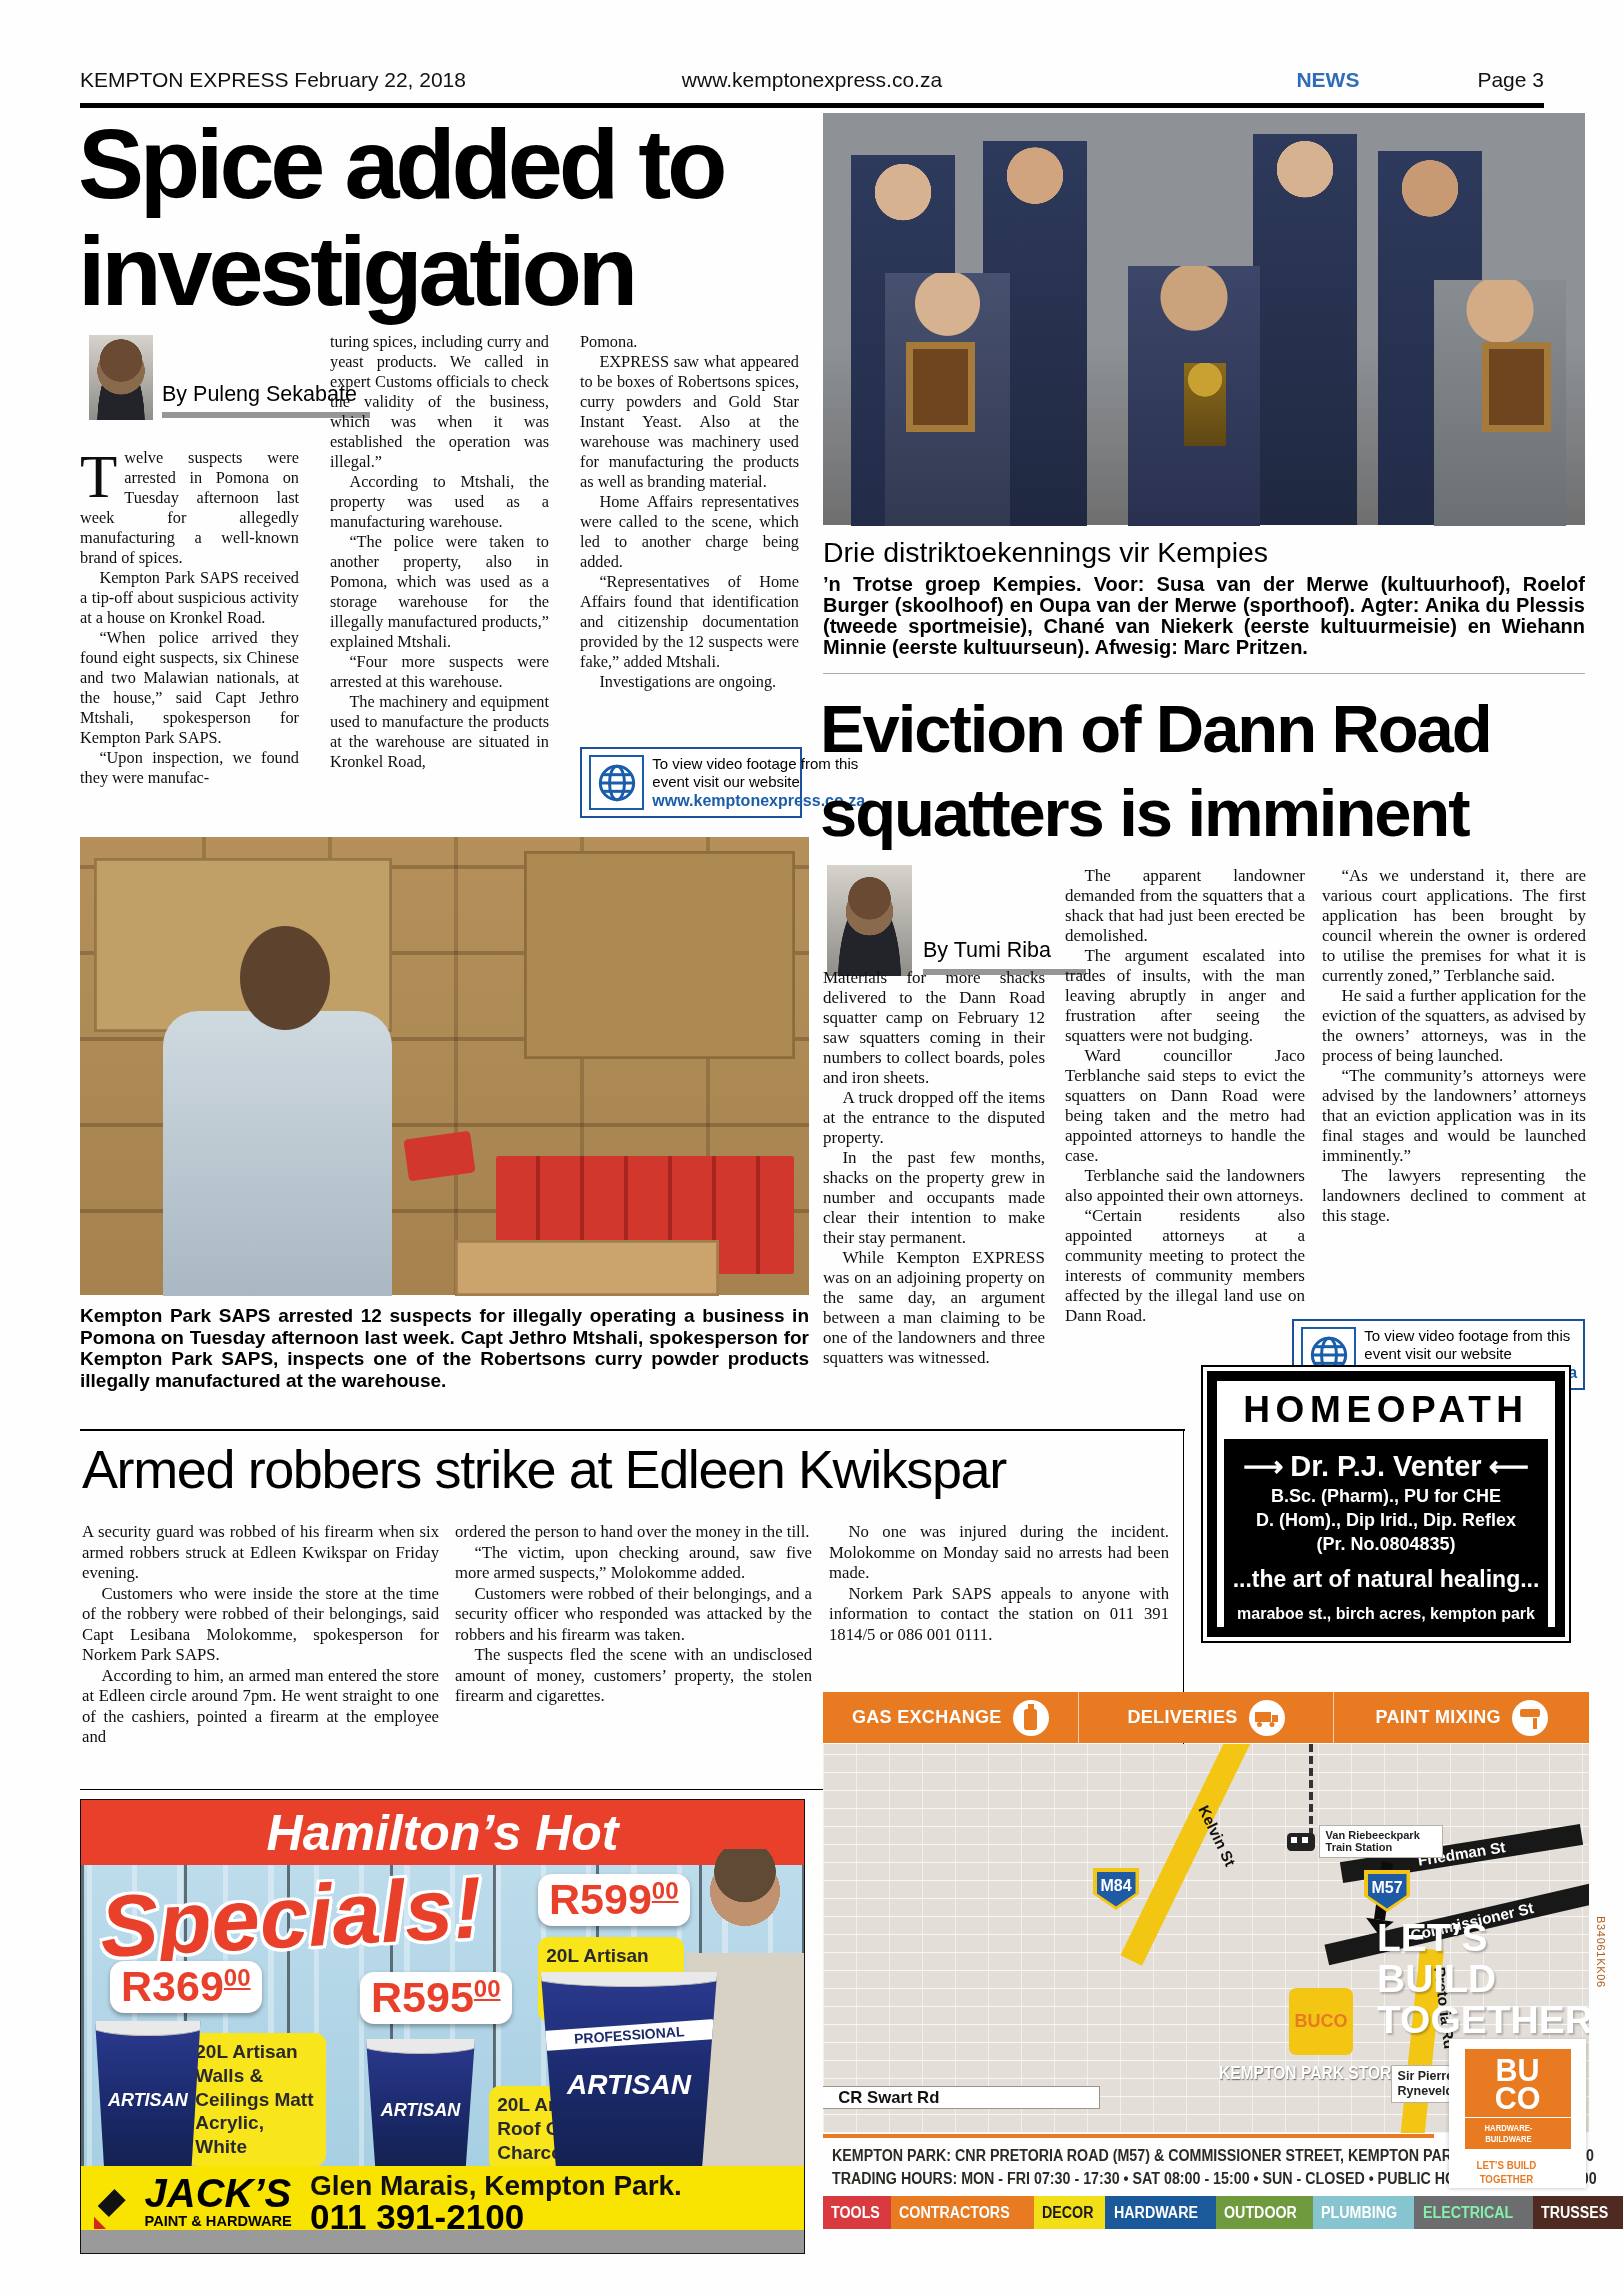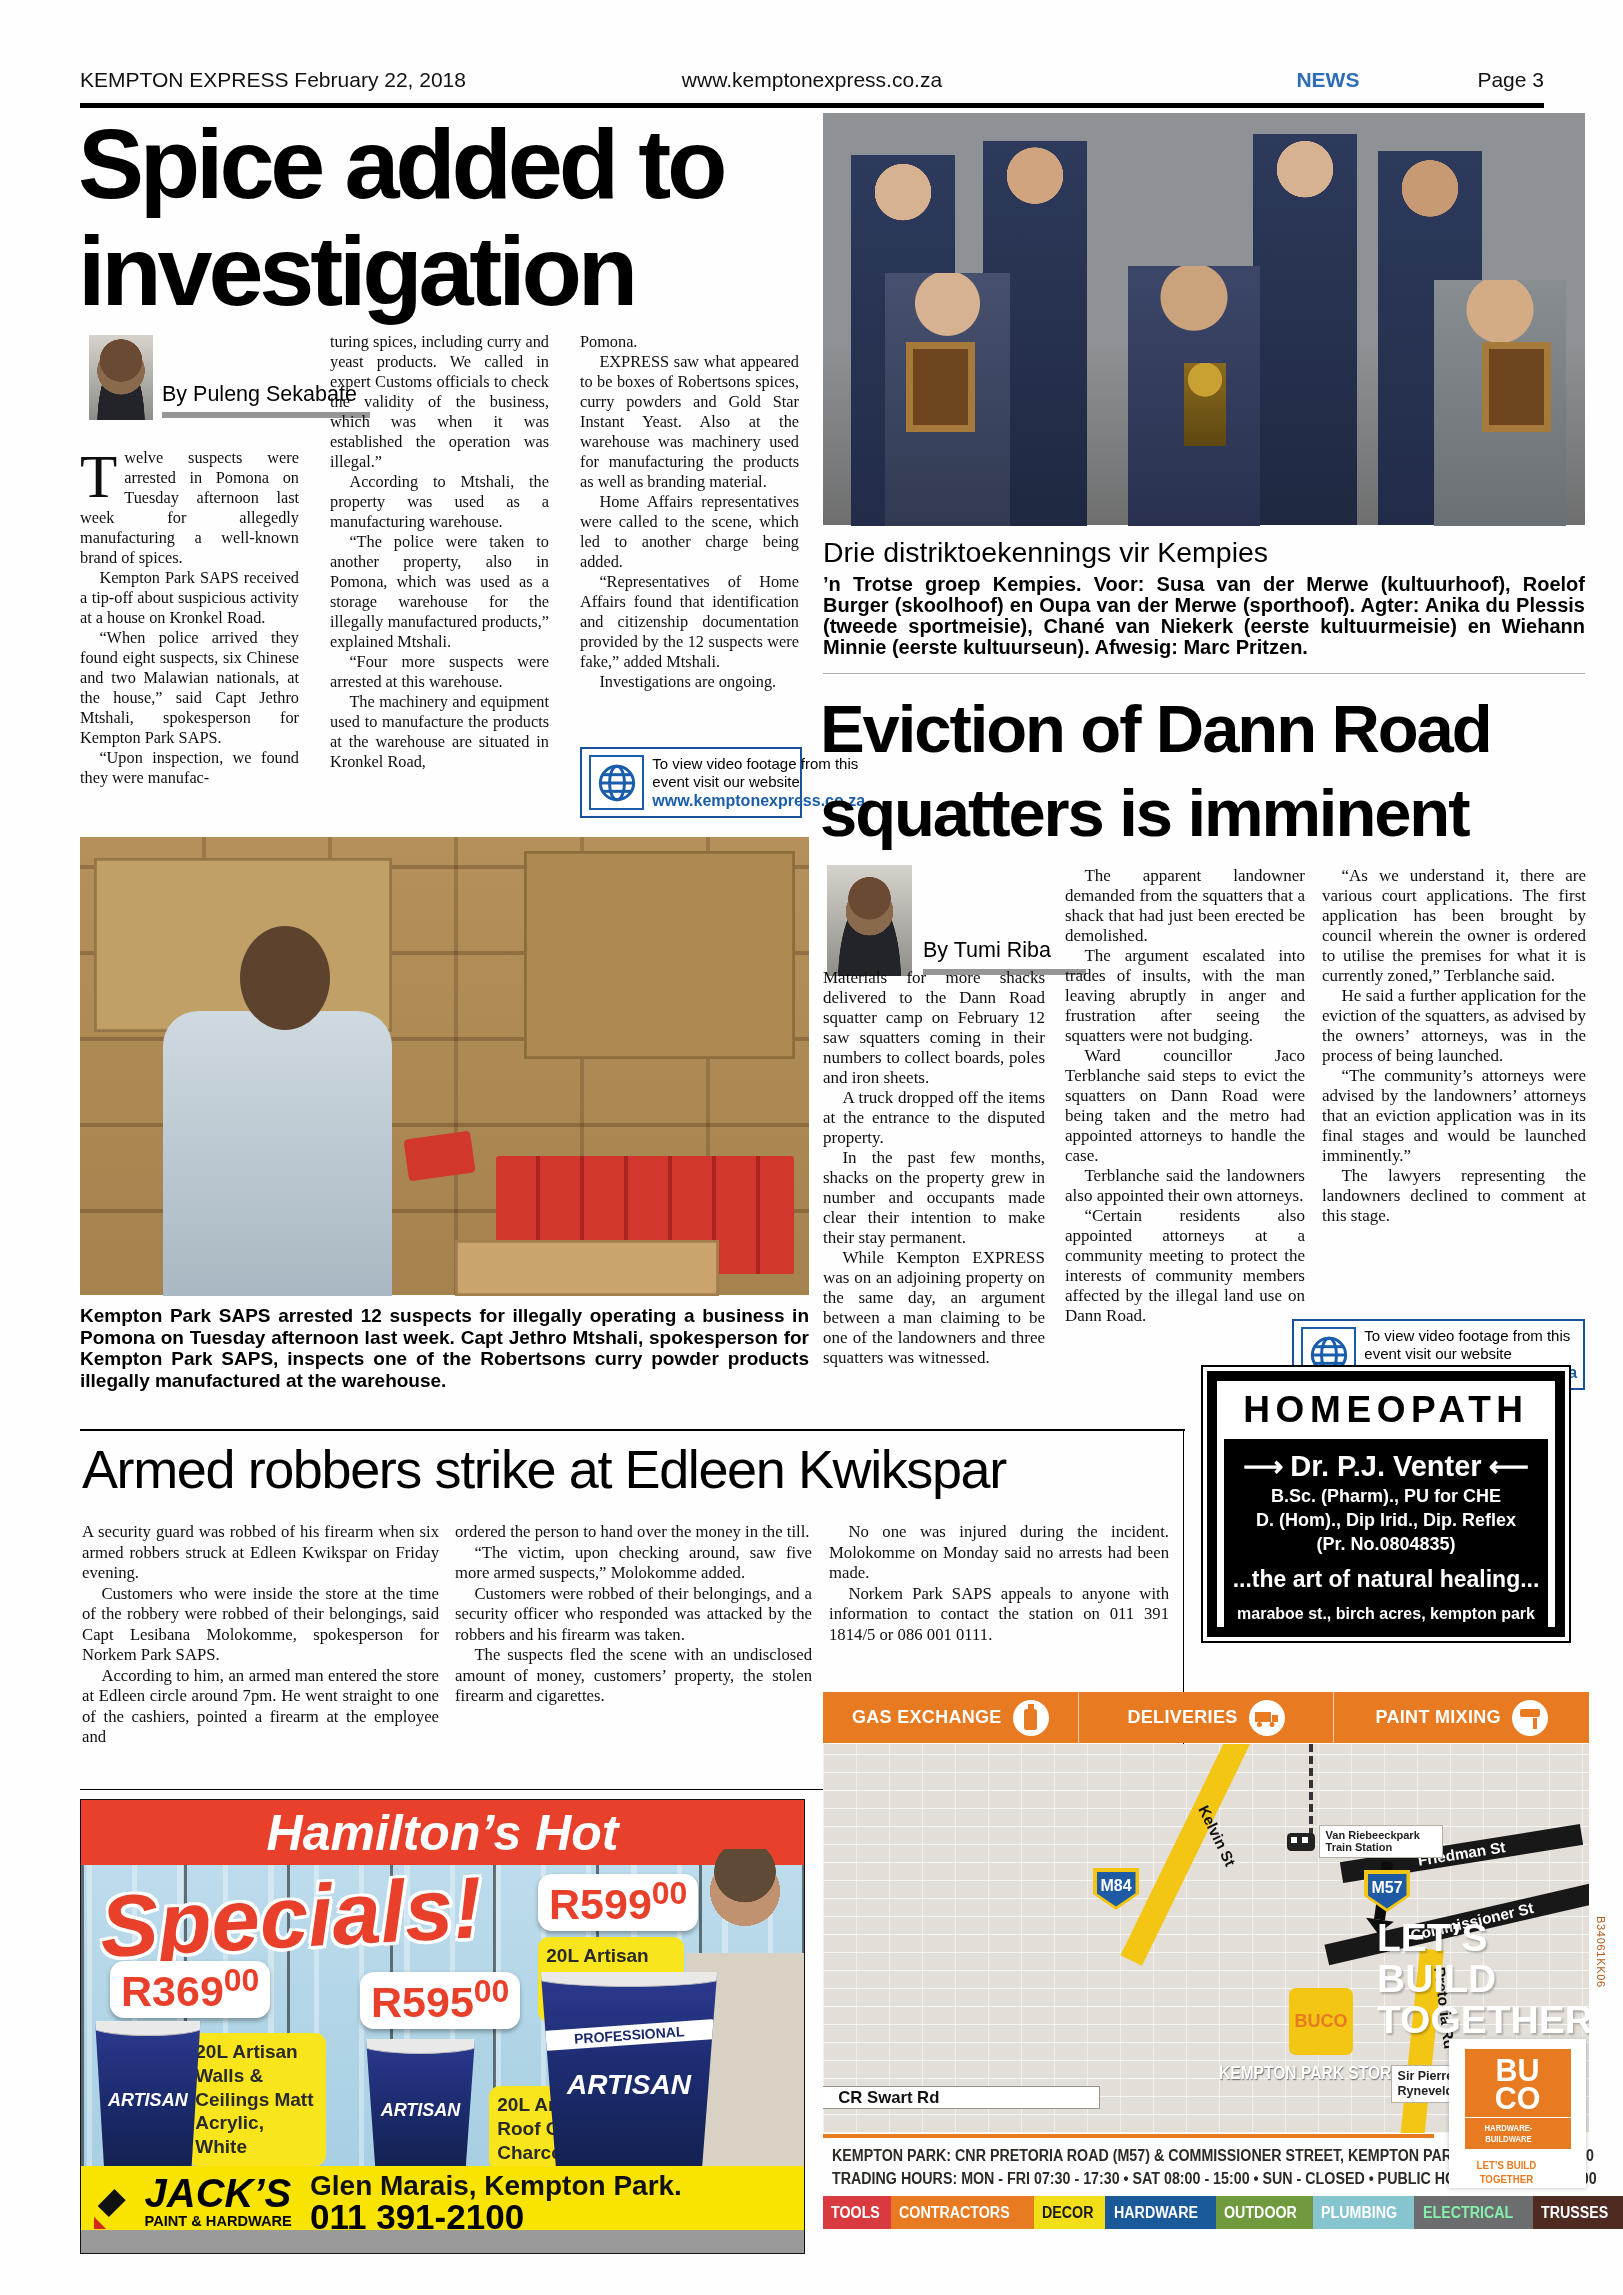--- a/index.html
+++ b/index.html
@@ -73,21 +73,21 @@
      background:
        repeating-linear-gradient(90deg,rgba(0,0,0,.5) 0 2.8px,transparent 2.8px 103px),
        repeating-linear-gradient(90deg,rgba(255,255,255,.35) 5.6px 11px,transparent 11px 51px),
        linear-gradient(#bddcec,#a7cfe2);}
   .ham-sub{font-family:"Liberation Sans",sans-serif;font-weight:700;font-style:italic;
            font-size:87px;color:#e8402a;transform:rotate(-3deg);
            text-shadow:2.8px 2.8px 0 #fff,-2.8px -2.8px 0 #fff,2.8px -2.8px 0 #fff,-2.8px 2.8px 0 #fff,0 3.5px 0 #fff,3.5px 0 0 #fff;}
   .price-chip{background:#fff;border-radius:14px;padding:1.4px 11px;color:#e8402a;
               font-family:"Liberation Sans",sans-serif;font-weight:700;font-size:43px;
               box-shadow:0 2.1px 4.2px rgba(0,0,0,.3);}
-  .price-chip sup{font-size:32px;}
+  .price-chip sup{font-size:24px;text-decoration:underline;}
   .ylabel{background:#f8e51c;border-radius:11px;padding:7px 8.3px;color:#2a2a2a;
           font-family:"Liberation Sans",sans-serif;font-weight:700;font-size:19px;line-height:1.25;
           box-sizing:border-box;}
   .bucket{background:linear-gradient(180deg,#2b3a8f 0%,#1b2a6b 55%,#13204f 100%);
           clip-path:polygon(5% 0,95% 0,87% 100%,13% 100%);position:absolute;}
   .bucket-lid{position:absolute;left:-2.8px;right:-2.8px;top:-8.3px;height:21px;background:#e9e9e9;
               border-radius:50%;border:1.4px solid #bbb;}
   .bucket-label{position:absolute;left:0;right:0;top:45%;text-align:center;color:#fff;
                 font-family:"Liberation Sans",sans-serif;font-weight:700;font-style:italic;}
   .bucket-band{position:absolute;left:6%;right:6%;top:26%;background:#fff;color:#1b2a6b;

